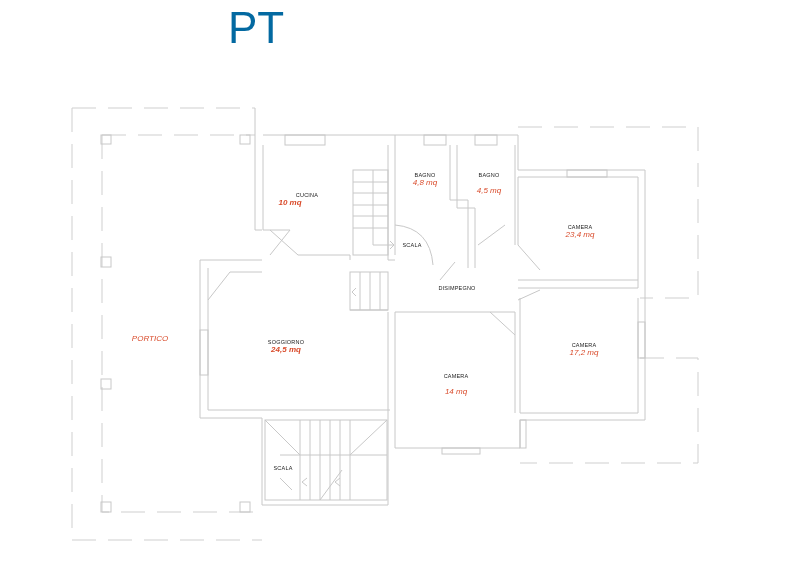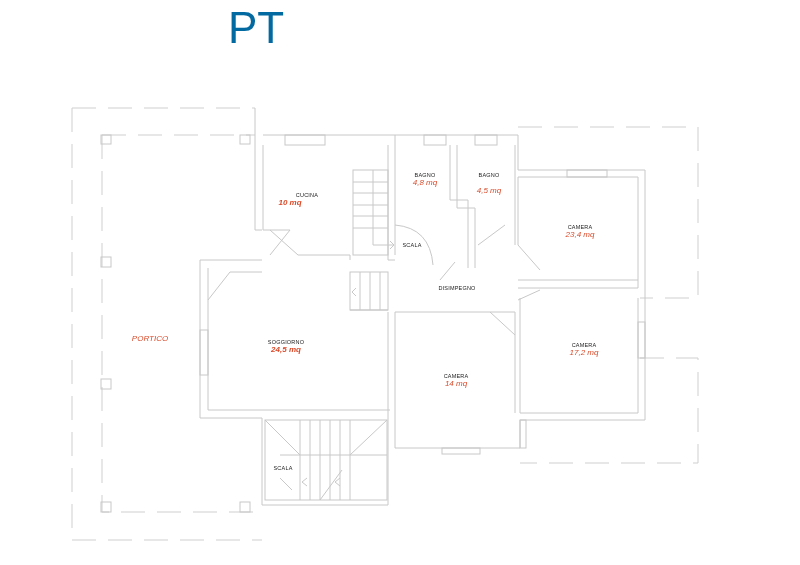--- a/index.html
+++ b/index.html
@@ -139,21 +139,21 @@
 <div class="lbl" style="left:489px;top:172px;">BAGNO</div>
 <div class="area" style="left:489px;top:178px;margin-top:8px;">4,5 mq</div>
 
 <div class="lbl" style="left:580px;top:224px;">CAMERA</div>
 <div class="area" style="left:580px;top:230px;">23,4 mq</div>
 
 <div class="lbl" style="left:584px;top:342px;">CAMERA</div>
 <div class="area" style="left:584px;top:348px;">17,2 mq</div>
 
 <div class="lbl" style="left:456px;top:373px;">CAMERA</div>
-<div class="area" style="left:456px;top:379px;">14 mq</div>
+<div class="area" style="left:456px;top:387px;">14 mq</div>
 
 <div class="lbl" style="left:286px;top:339px;">SOGGIORNO</div>
 <div class="area" style="left:286px;top:345px;font-weight:bold;">24,5 mq</div>
 
 <div class="lbl" style="left:457px;top:285px;">DISIMPEGNO</div>
 
 <div class="lbl" style="left:412px;top:242px;">SCALA</div>
 <div class="lbl" style="left:283px;top:465px;">SCALA</div>
 
 <div class="portico" style="left:150px;top:334px;">PORTICO</div>

